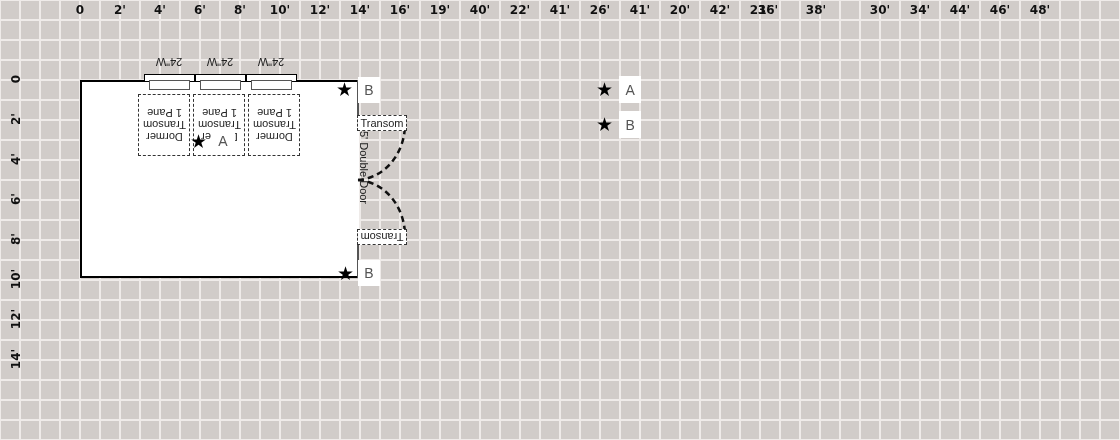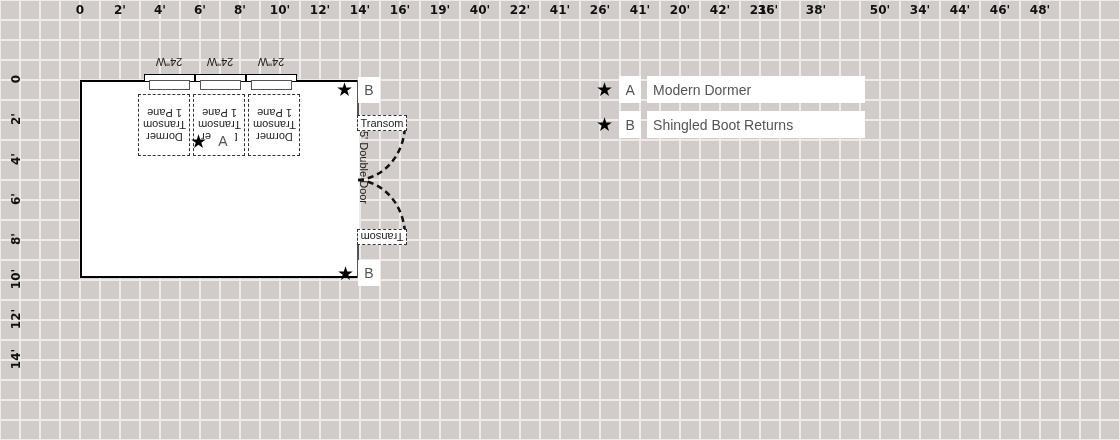--- a/index.html
+++ b/index.html
@@ -47,21 +47,21 @@
   <span class="ruler-x" style="left:480px">40'</span>
   <span class="ruler-x" style="left:520px">22'</span>
   <span class="ruler-x" style="left:560px">41'</span>
   <span class="ruler-x" style="left:600px">26'</span>
   <span class="ruler-x" style="left:640px">41'</span>
   <span class="ruler-x" style="left:680px">20'</span>
   <span class="ruler-x" style="left:720px">42'</span>
   <span class="ruler-x" style="left:760px">21'</span>
   <span class="ruler-x" style="left:768px">36'</span>
   <span class="ruler-x" style="left:816px">38'</span>
-  <span class="ruler-x" style="left:880px">50'</span>
+  <span class="ruler-x" style="left:880px">30'</span>
   <span class="ruler-x" style="left:920px">34'</span>
   <span class="ruler-x" style="left:960px">44'</span>
   <span class="ruler-x" style="left:1000px">46'</span>
   <span class="ruler-x" style="left:1040px">48'</span>
 </div>
 
 <div>
   <span class="ruler-y" style="top:72px">0</span>
   <span class="ruler-y" style="top:112px">2'</span>
   <span class="ruler-y" style="top:152px">4'</span>
@@ -118,19 +118,17 @@
   <path d="M3 64 A 50 56 0 0 1 50 120" fill="none" stroke="#111" stroke-width="2.5" stroke-dasharray="6,4"></path>
 </svg>
 
 <div class="transom" style="top:115px">Transom</div>
 <div class="transom" style="top:229px;transform:rotate(180deg)">Transom</div>
 <span class="door-label">5' Double Door</span>
 
 <div class="legend-row" style="top:76px">
   <span class="star" style="position:static">★</span>
   <span class="legend-letter">A</span>
-  <span class="legend-text">Modern Dormer</span>
 </div>
 <div class="legend-row" style="top:111px">
   <span class="star" style="position:static">★</span>
   <span class="legend-letter">B</span>
-  <span class="legend-text">Shingled Boot Returns</span>
 </div>
 
 </body></html>

